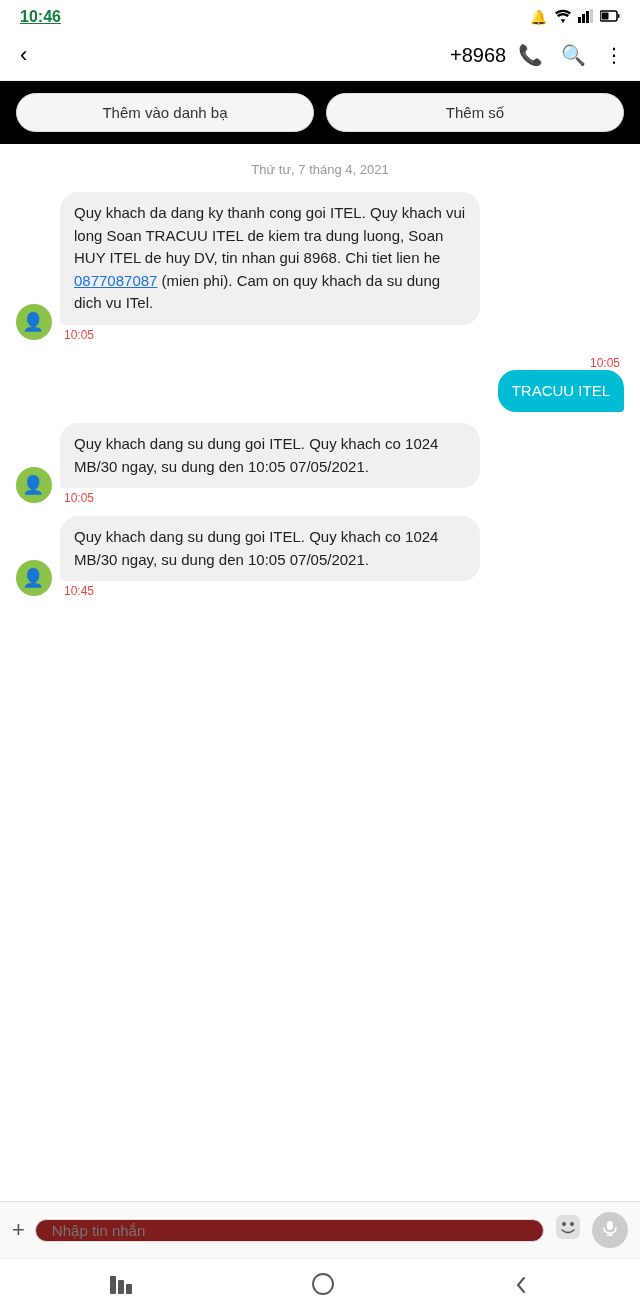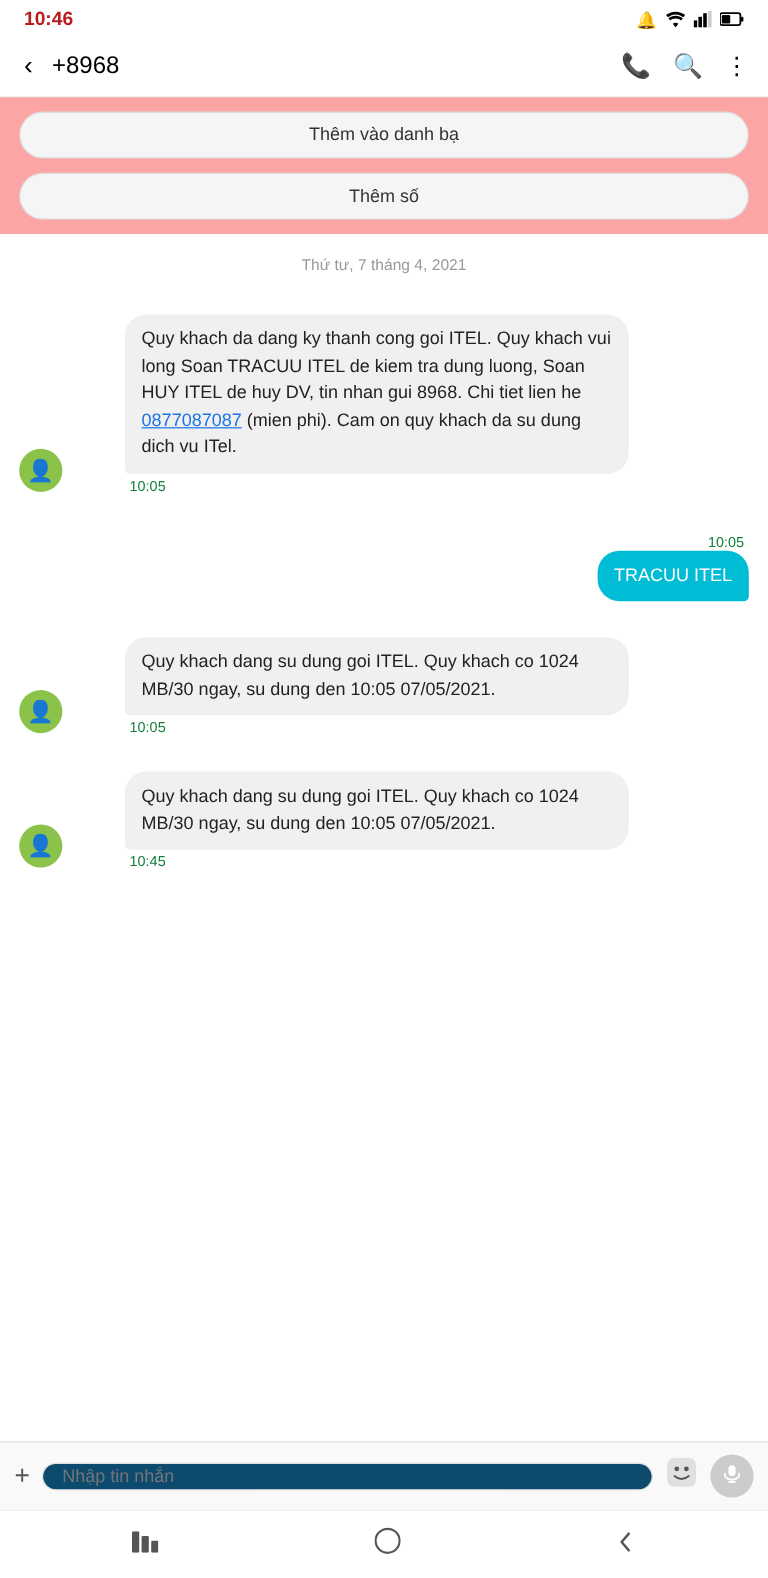--- a/index.html
+++ b/index.html
@@ -17,21 +17,22 @@
     .status-bar {
       display: flex;
       justify-content: space-between;
       align-items: center;
       padding: 8px 20px 4px;
       background: #fff;
     }
     .status-time {
       font-size: 16px;
       font-weight: 600;
-      color: #b91c1c;
+      color: #15803d;
+      text-decoration: underline;
     }
     .status-icons {
       display: flex;
       align-items: center;
       gap: 6px;
     }
     .status-icon {
       font-size: 14px;
       color: #000;
     }
@@ -49,39 +50,39 @@
       font-size: 22px;
       color: #000;
       cursor: pointer;
       padding: 4px;
     }
     .header-title {
       flex: 1;
       font-size: 20px;
       font-weight: 500;
       color: #000;
+      text-align: right;
     }
     .header-actions {
       display: flex;
       gap: 18px;
       align-items: center;
     }
     .header-action-icon {
       font-size: 20px;
       color: #000;
       cursor: pointer;
     }
 
     
     .action-buttons {
       display: flex;
       gap: 12px;
       padding: 12px 16px;
-      background: #fca5a5;
-      flex-direction: column;
+      background: #000000;
     }
     .action-btn {
       flex: 1;
       padding: 10px 16px;
       border: 1px solid #ddd;
       border-radius: 24px;
       background: #f5f5f5;
       font-size: 15px;
       color: #333;
       text-align: center;
@@ -89,21 +90,21 @@
     }
 
     
     .chat-area {
       flex: 1;
       padding: 10px 16px;
       background: #fff;
       overflow-y: auto;
       display: flex;
       flex-direction: column;
-      gap: 26px;
+      gap: 7px;
     }
 
     
     .date-separator {
       text-align: center;
       font-size: 13px;
       color: #999;
       margin: 8px 0;
     }
 
@@ -137,21 +138,20 @@
       color: #fff;
       font-size: 18px;
     }
 
     .bubble-wrapper {
       display: flex;
       flex-direction: column;
     }
     .incoming .bubble-wrapper {
       align-items: flex-start;
-      margin-left: 44px;
     }
     .outgoing .bubble-wrapper {
       align-items: flex-end;
     }
 
     .bubble {
       max-width: 420px;
       padding: 10px 14px;
       border-radius: 18px;
       font-size: 15px;
@@ -163,21 +163,21 @@
       border-bottom-left-radius: 4px;
     }
     .outgoing .bubble {
       background: #00bcd4;
       color: #fff;
       border-bottom-right-radius: 4px;
     }
 
     .bubble-time {
       font-size: 12px;
-      color: #15803d;
+      color: #ef4444;
       margin-top: 3px;
       padding: 0 4px;
     }
 
     .phone-link {
       color: #1a73e8;
       text-decoration: underline;
     }
 
     
@@ -189,21 +189,21 @@
       border-top: 1px solid #e0e0e0;
       gap: 10px;
     }
     .input-plus {
       font-size: 22px;
       color: #555;
       cursor: pointer;
     }
     .input-field {
       flex: 1;
-      background: #0c4a6e;
+      background: #7f1d1d;
       border: 1px solid #e0e0e0;
       border-radius: 24px;
       padding: 2px 16px;
       font-size: 15px;
       color: #999;
       outline: none;
     }
     .input-emoji {
       font-size: 22px;
       cursor: pointer;

